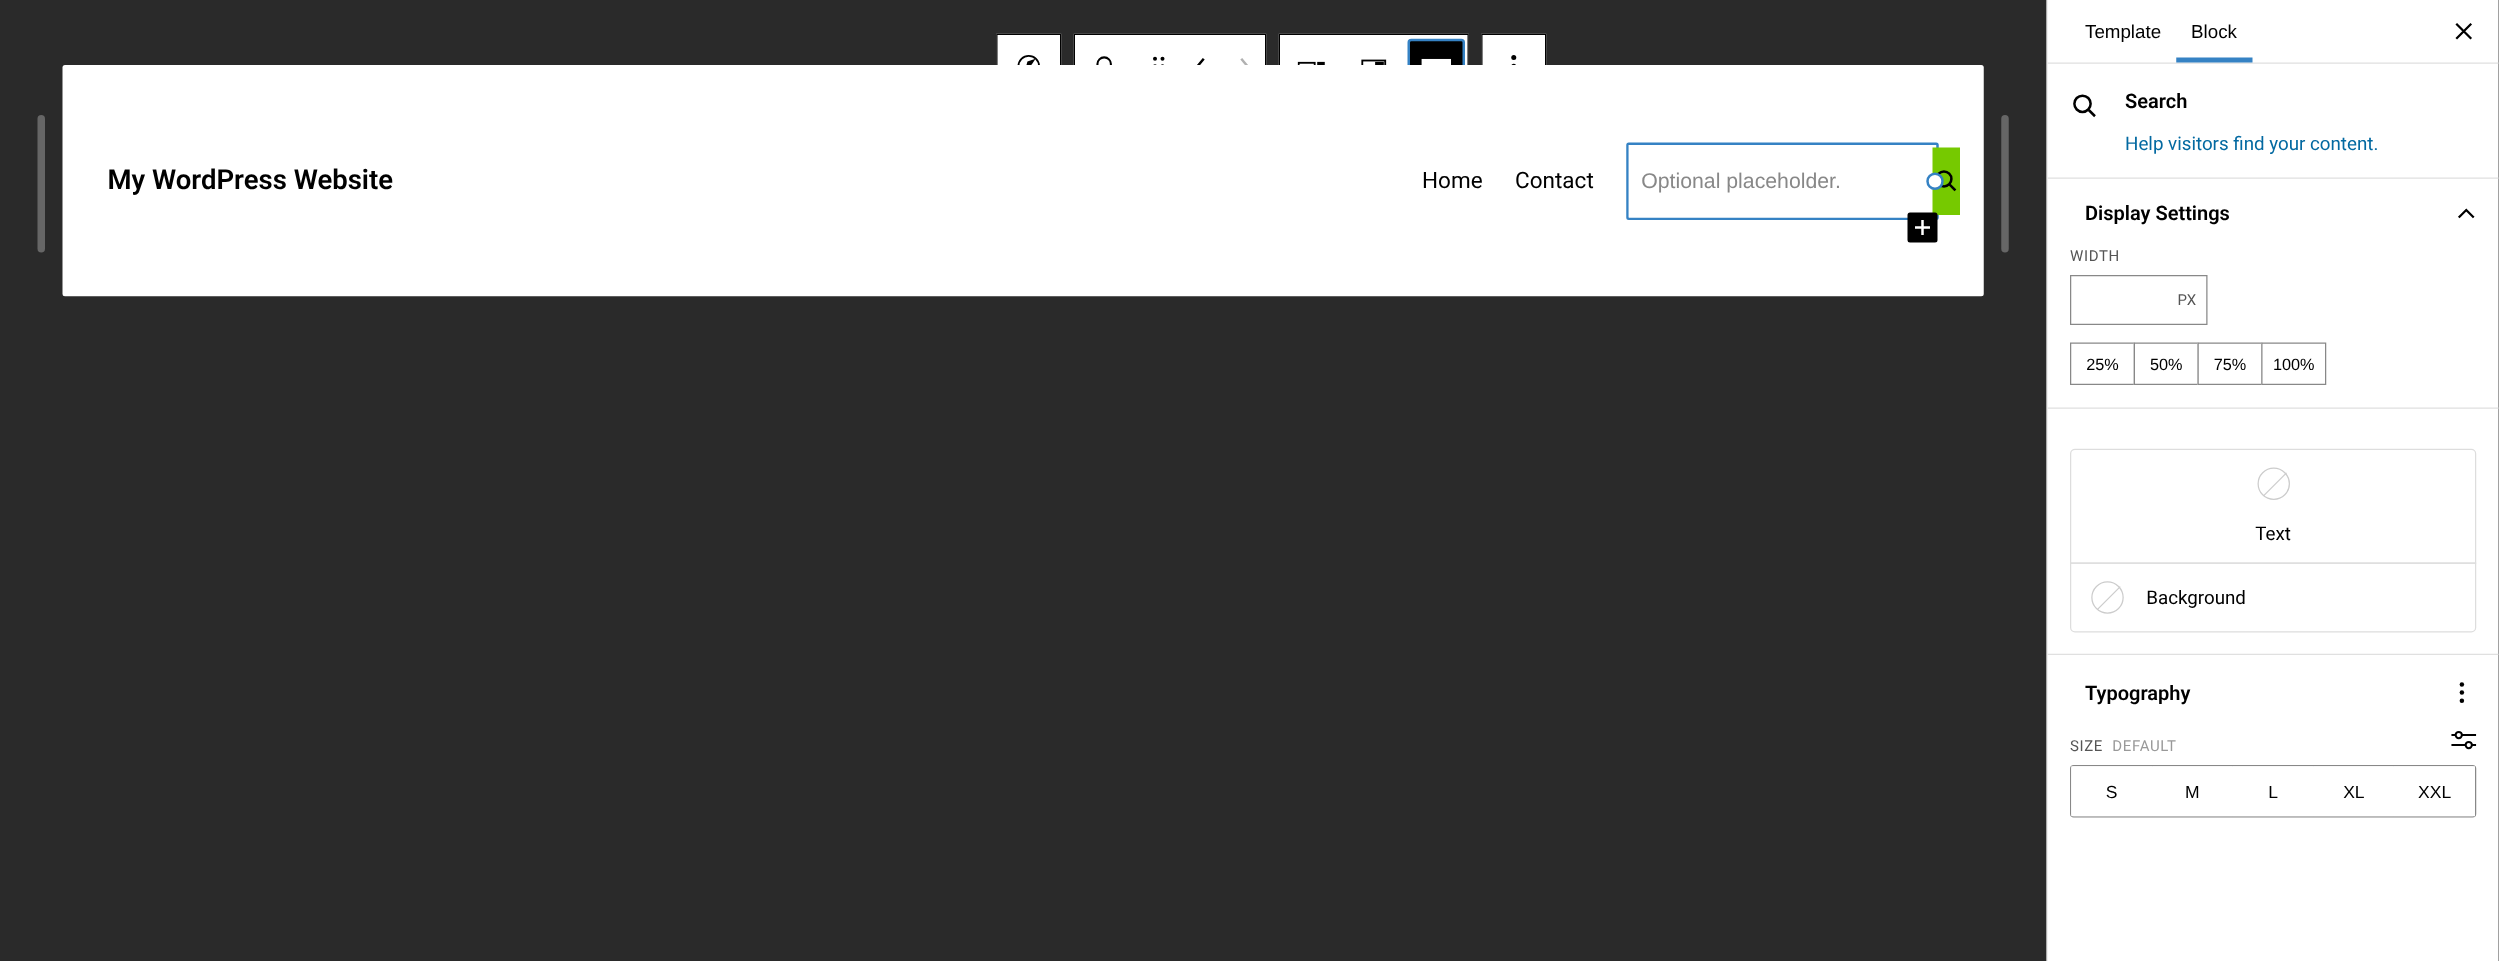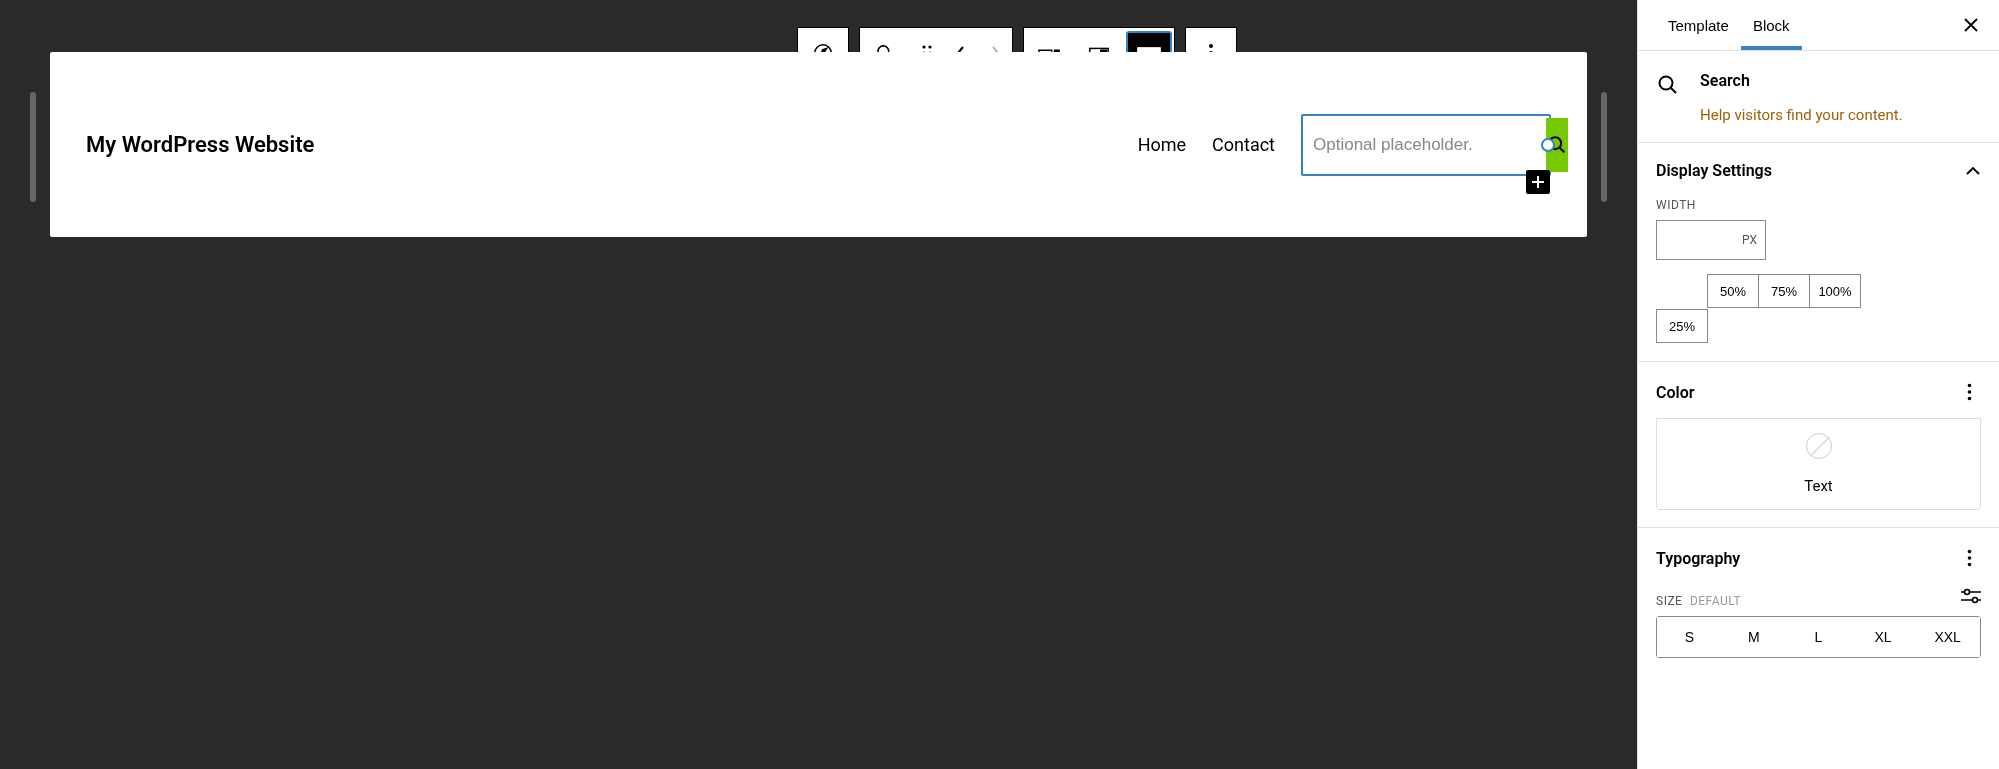--- a/index.html
+++ b/index.html
@@ -31,31 +31,31 @@
 
 .sidebar { width: 362px; background: #fff; border-left: 1px solid #e0e0e0; display: flex; flex-direction: column; overflow-y: auto; }
 .sb-tabs { display: flex; align-items: center; border-bottom: 1px solid #e0e0e0; height: 51px; padding: 0 16px 0 18px; position: relative; }
 .sb-tab { font-size: 15px; padding: 0 12px; height: 100%; display: flex; align-items: center; cursor: pointer; color: #000; border: none; background: transparent; }
 .sb-tab.active { box-shadow: inset 0 -4px 0 #3582c4; font-weight: 500; }
 .sb-close { position: absolute; right: 14px; top: 50%; transform: translateY(-50%); width: 28px; height: 28px; display: flex; align-items: center; justify-content: center; cursor: pointer; border: none; background: transparent; }
 
 .sb-header { padding: 20px 18px 18px 18px; display: flex; gap: 18px; border-bottom: 1px solid #e0e0e0; }
 .sb-header-icon { width: 26px; height: 26px; flex-shrink: 0; margin-top: 2px; }
 .sb-header-text h3 { font-size: 16px; font-weight: 600; margin-bottom: 16px; }
-.sb-header-text p { font-size: 15px; color: #a16207; }
+.sb-header-text p { font-size: 15px; color: #0369a1; }
 
 .sb-section { border-bottom: 1px solid #e0e0e0; padding: 18px; }
-.sb-section-head { display: flex; justify-content: space-between; align-items: center; cursor: pointer; }
+.sb-section-head { display: flex; justify-content: space-between; align-items: center; cursor: pointer; margin-left: 12px; }
 .sb-section-title { font-size: 16px; font-weight: 600; }
 .sb-label { font-size: 12px; letter-spacing: 0.5px; color: #555; text-transform: uppercase; margin-top: 18px; margin-bottom: 8px; }
 .sb-label .sub { color: #999; margin-left: 4px; font-weight: normal; }
 .width-input { width: 110px; height: 40px; border: 1px solid #888; display: flex; align-items: center; justify-content: flex-end; padding: 0 8px; font-size: 12px; color: #555; }
 .pct-row { display: flex; margin-top: 14px; }
 .pct-btn { border: 1px solid #888; height: 34px; width: 52px; font-size: 13px; background: #fff; cursor: pointer; margin-left: -1px; }
-.pct-btn:first-child { margin-left: 0; margin-top: 35px; }
+.pct-btn:first-child { margin-left: 0; }
 
 .color-row { border: 1px solid #ddd; padding: 14px 16px; display: flex; align-items: center; gap: 18px; margin-bottom: -1px; cursor: pointer; }
 .color-row:first-of-type { border-radius: 4px 4px 0 0; flex-direction: column; }
 .color-row:last-of-type { border-radius: 0 0 4px 4px; }
 .color-swatch { width: 26px; height: 26px; border-radius: 50%; border: 1px solid #ccc; position: relative; }
 .color-swatch::after { content: ""; position: absolute; width: 26px; height: 1px; background: #ccc; top: 50%; left: 0; transform: rotate(-45deg); }
 .color-label { font-size: 15px; }
 
 .size-row { display: flex; border: 1px solid #888; border-radius: 3px; margin-top: 8px; }
 .size-btn { flex: 1; height: 40px; border: none; background: #fff; font-size: 14px; cursor: pointer; }
@@ -199,34 +199,28 @@
         </div>
       <div class="pct-row">
         <button class="pct-btn">25%</button>
         <button class="pct-btn">50%</button>
         <button class="pct-btn">75%</button>
         <button class="pct-btn">100%</button>
       </div>
     </div>
 
     <div class="sb-section">
-      <div class="sb-section-head">
-        <span class="sb-section-title">Color</span>
-        <button class="dots-btn">
-          <svg width="5" height="18" viewBox="0 0 5 18">
-              <circle cx="2.5" cy="2.5" r="1.8"></circle>
-              <circle cx="2.5" cy="9" r="1.8"></circle>
-              <circle cx="2.5" cy="15.5" r="1.8"></circle>
-            </svg>
-        </button>
-      </div>
       <div style="margin-top:14px">
         <div class="color-row">
           <div class="color-swatch"></div>
           <span class="color-label">Text</span>
+        </div>
+        <div class="color-row">
+          <div class="color-swatch"></div>
+          <span class="color-label">Background</span>
         </div>
       </div>
     </div>
 
     <div class="sb-section" style="border-bottom:none">
       <div class="sb-section-head">
         <span class="sb-section-title">Typography</span>
         <button class="dots-btn">
           <svg width="5" height="18" viewBox="0 0 5 18">
               <circle cx="2.5" cy="2.5" r="1.8"></circle>

